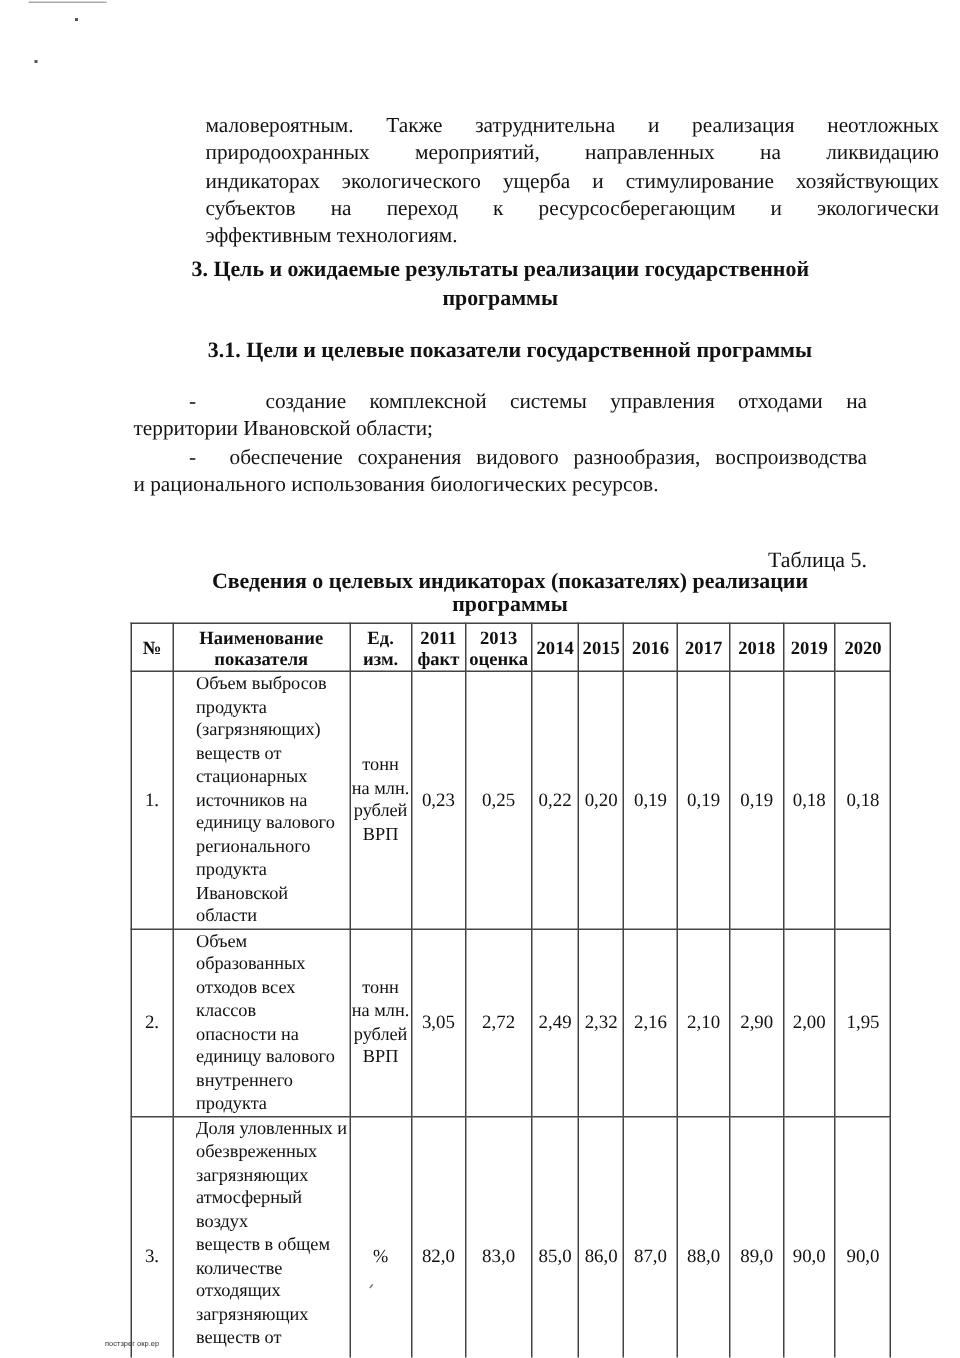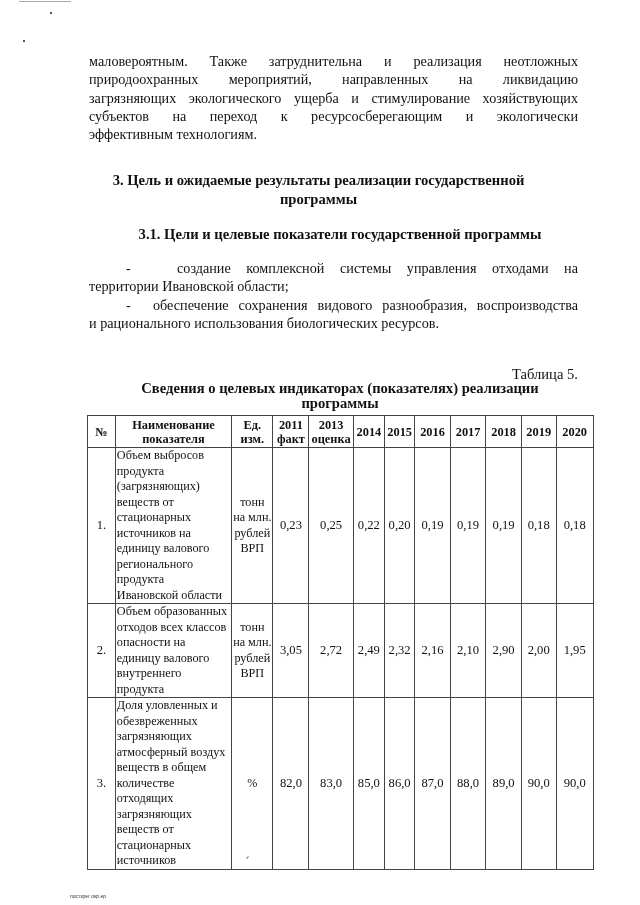--- a/index.html
+++ b/index.html
@@ -12,41 +12,41 @@
   .justify { text-align: justify; text-align-last: justify; }
   .line { display: block; white-space: nowrap; }
   .heading { position: absolute; font-weight: bold; font-size: 14.6px; text-align: center; line-height: 18.5px; }
   .table-caption { position: absolute; right: 62px; top: 366px; font-weight: normal; font-size: 14.6px; }
   table.ind {
     position: absolute; left: 87px; top: 415px; border-collapse: collapse; table-layout: fixed;
     font-size: 12.6px; line-height: 15.5px;
   }
   table.ind td, table.ind th { border: 1px solid #444; padding: 0; vertical-align: middle; text-align: center; }
   table.ind th { font-weight: bold; font-size: 12.4px; line-height: 14px; height: 31px; }
-  table.ind td.name { text-align: left; vertical-align: top; padding-left: 1px; line-height: 15.5px; font-size: 12.2px; }
+  table.ind td.name { text-align: left; vertical-align: top; padding-left: 15px; line-height: 15.5px; font-size: 12.2px; }
   table.ind td.unit { font-size: 12.2px; line-height: 15.5px; }
   .footer-text { position: absolute; left: 70px; top: 893px; font-family: "Liberation Sans", sans-serif; font-size: 5px; color: #333; }
   .tick { position: absolute; left: 246px; top: 857px; width: 3px; height: 1px; background: #777; transform: rotate(-50deg); }
 </style>
 </head>
 <body>
 
 <div class="scan-mark" style="left:19px;top:1px;width:52px;height:1px;background:#aaa;"></div>
 <div class="scan-mark" style="left:50px;top:12px;width:2px;height:2px;"></div>
 <div class="scan-mark" style="left:23px;top:40px;width:2px;height:2px;"></div>
 
-<div class="para" style="top:52px;">
+<div class="para" style="top:75px;margin-left:48px;">
   <span class="line justify">маловероятным.  Также  затруднительна  и  реализация  неотложных</span>
   <span class="line justify">природоохранных   мероприятий,   направленных   на   ликвидацию</span>
-  <span class="line justify">загрязняющих экологического ущерба и стимулирование хозяйствующих</span>
+  <span class="line justify">индикаторах экологического ущерба и стимулирование хозяйствующих</span>
   <span class="line justify">субъектов  на  переход  к  ресурсосберегающим  и  экологически</span>
   <span class="line">эффективным технологиям.</span>
 </div>
 
-<div class="heading" style="left:74px;width:489px;top:171px;text-align:center;">
+<div class="heading" style="left:89px;width:489px;top:171px;text-align:center;">
   <div>3. Цель и ожидаемые результаты реализации государственной</div>
   <div>программы</div>
 </div>
 
 <div class="heading" style="left:100px;width:480px;top:225px;">3.1. Цели и целевые показатели государственной программы</div>
 
 <div class="para" style="top:259px;">
   <span class="line" style="padding-left:37px;display:flex;">
     <span style="display:inline-block;width:27px;flex:none;">-</span>
       <span class="justify" style="flex:1;margin-left:24px;">создание  комплексной  системы  управления  отходами  на</span>

